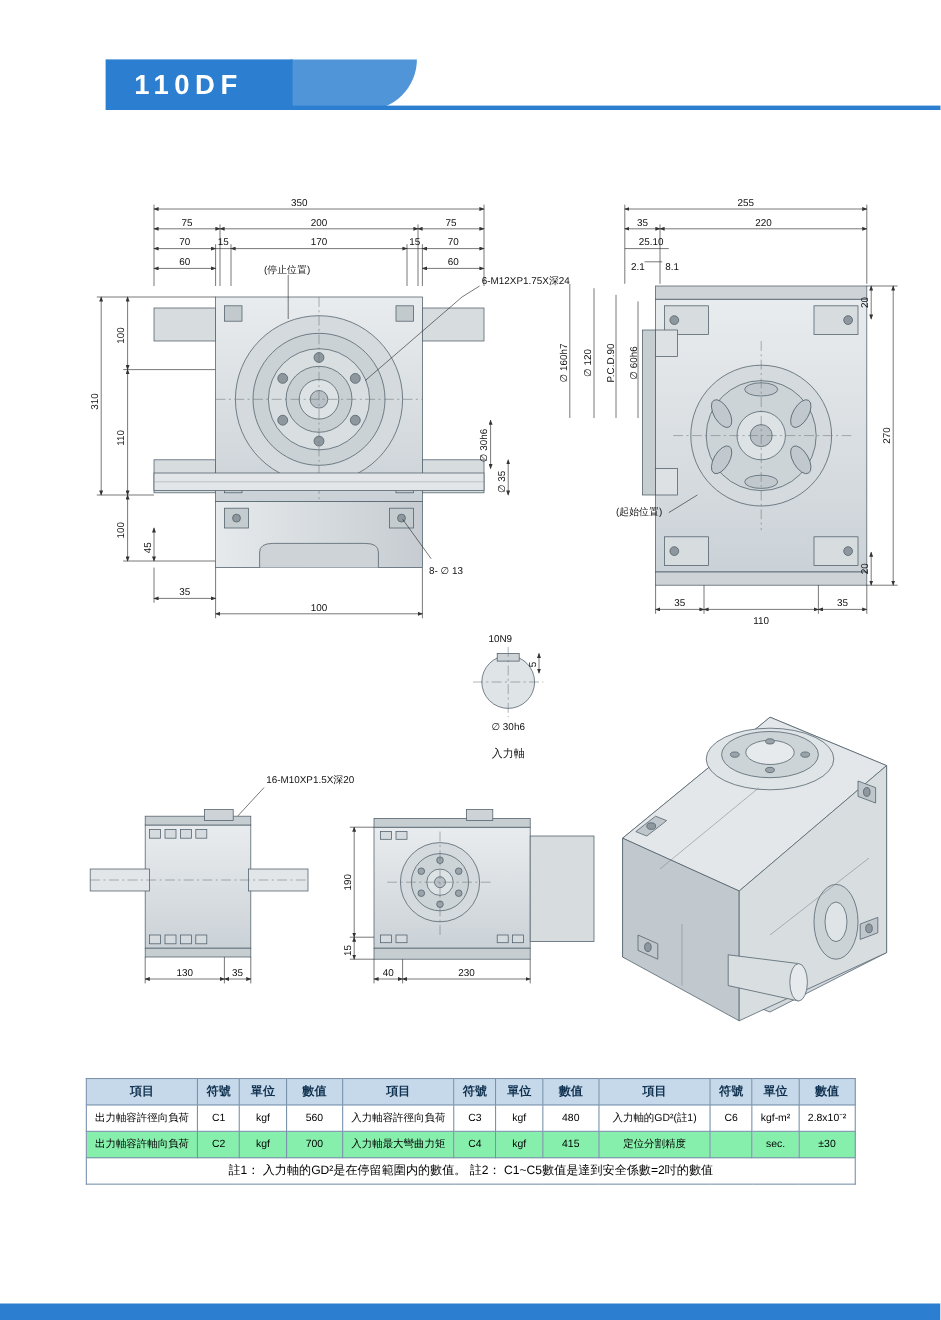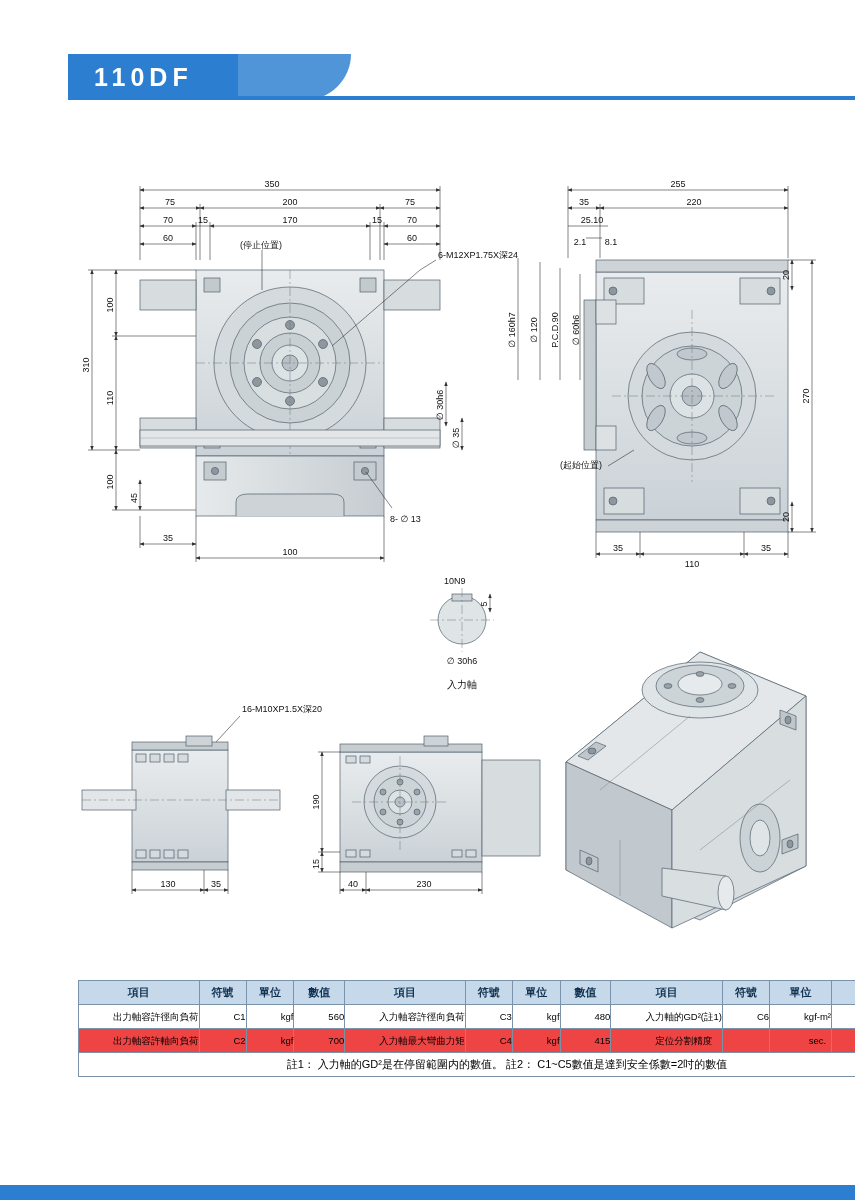--- a/index.html
+++ b/index.html
@@ -1,37 +1,37 @@
 <!DOCTYPE html>
 <html><head>
 <meta charset="utf-8">
 <style>
   html,body{margin:0;padding:0;background:#ffffff;}
   body{width:855px;height:1200px;position:relative;font-family:"Liberation Sans",sans-serif;color:#000;}
   #page{position:absolute;left:0;top:0;width:855px;height:1200px;overflow:hidden;}
 
   
-  .banner{position:absolute;left:68px;top:54px;width:700px;height:54px;}
+  .banner{position:absolute;left:96px;top:54px;width:700px;height:54px;}
   .banner-bar{position:absolute;left:0;top:0;width:170px;height:46px;background:#2c7fd0;}
   .banner-title{position:absolute;left:26px;top:9px;font-size:25px;letter-spacing:5px;color:#ffffff;font-weight:bold;font-family:"Liberation Sans",sans-serif;}
   .banner-swoosh{position:absolute;left:168px;top:0;width:115px;height:46px;background:#4f95d8;border-bottom-right-radius:46px 46px;}
   .banner-line{position:absolute;left:168px;top:42px;width:632px;height:4px;background:#2c7fd0;}
 
   
   .drawing{position:absolute;left:0;top:150px;width:759px;height:790px;}
   .drawing svg{display:block;}
 
   
   .spec-wrap{position:absolute;left:78px;top:980px;width:700px;}
   table.spec{border-collapse:collapse;width:700px;font-size:9.5px;font-family:"Liberation Sans",sans-serif;}
   table.spec th,table.spec td{border:1px solid #7a93ab;text-align:center;padding:0;height:23px;line-height:23px;white-space:nowrap;}
   table.spec thead th{background:#c6d9ea;font-weight:bold;font-size:11px;color:#10314f;}
   table.spec tbody tr.alt td{background:#e4eef7;}
-  table.spec tbody tr td{background:#ffffff;padding-left:34px;}
-  table.spec tbody tr.alt td{background:#ef4444;}
+  table.spec tbody tr td{background:#ffffff;}
+  table.spec tbody tr.alt td{background:#86efac;}
   .c-item{width:92px;}
   .c-sym{width:34px;}
   .c-unit{width:38px;font-family:Liberation Serif, serif;}
   .c-val{width:46px;}
   .note-row td{height:30px;line-height:30px;font-size:11px;text-align:center;background:#ffffff !important;}
 
   
   .bottom-strip{position:absolute;left:0;top:1185px;width:855px;height:15px;background:#2c7fd0;}
 
   text{font-family:"Liberation Sans",sans-serif;}

